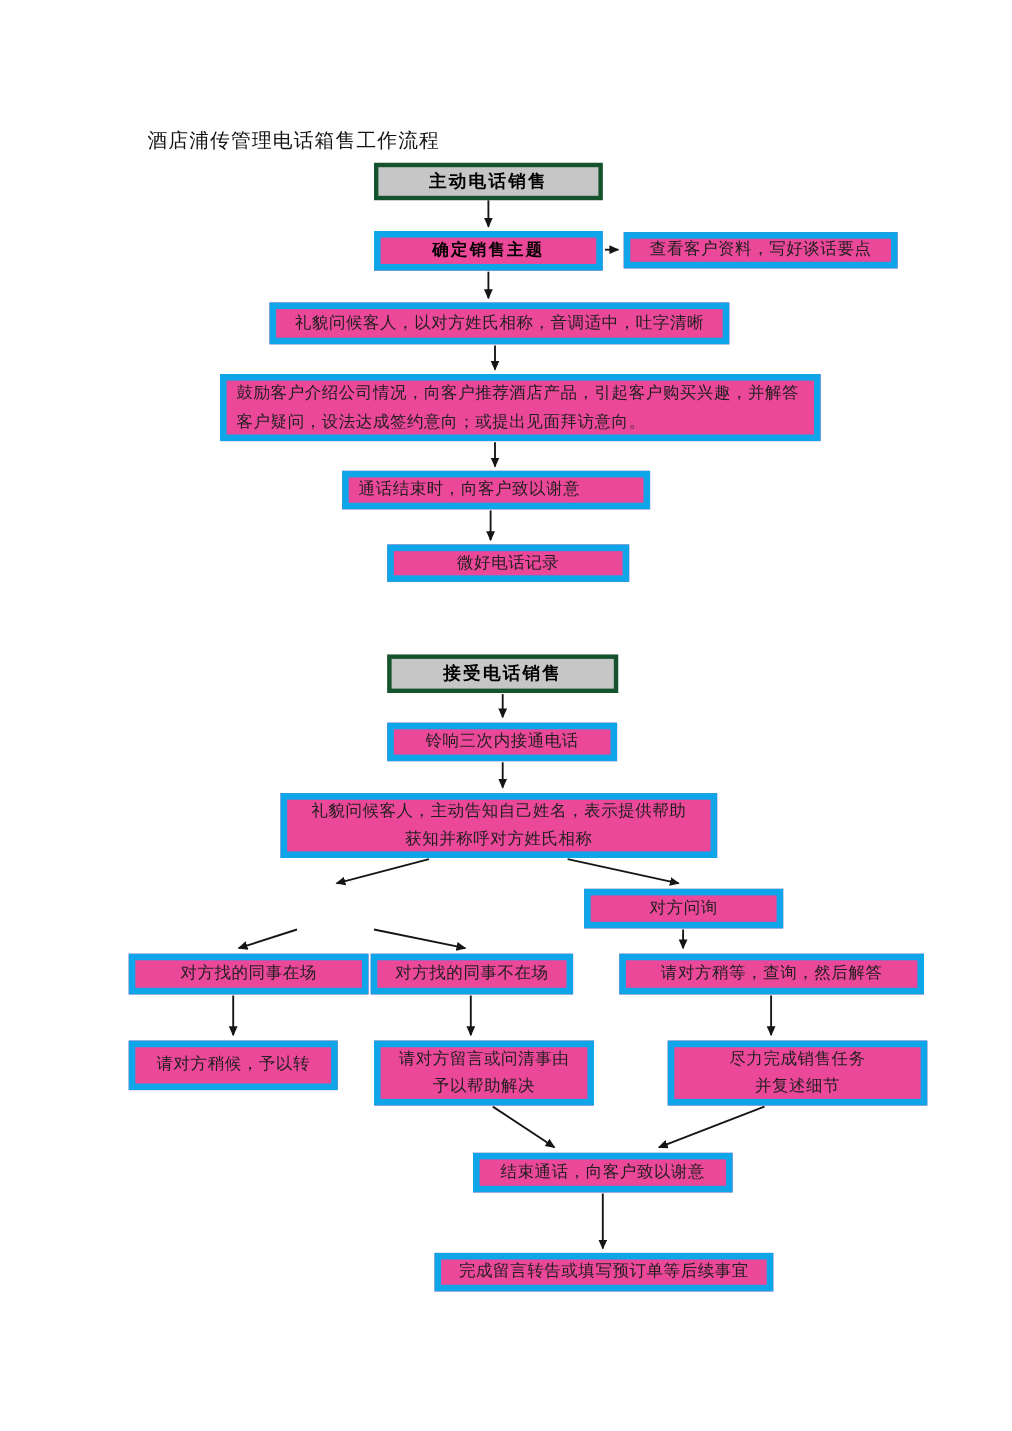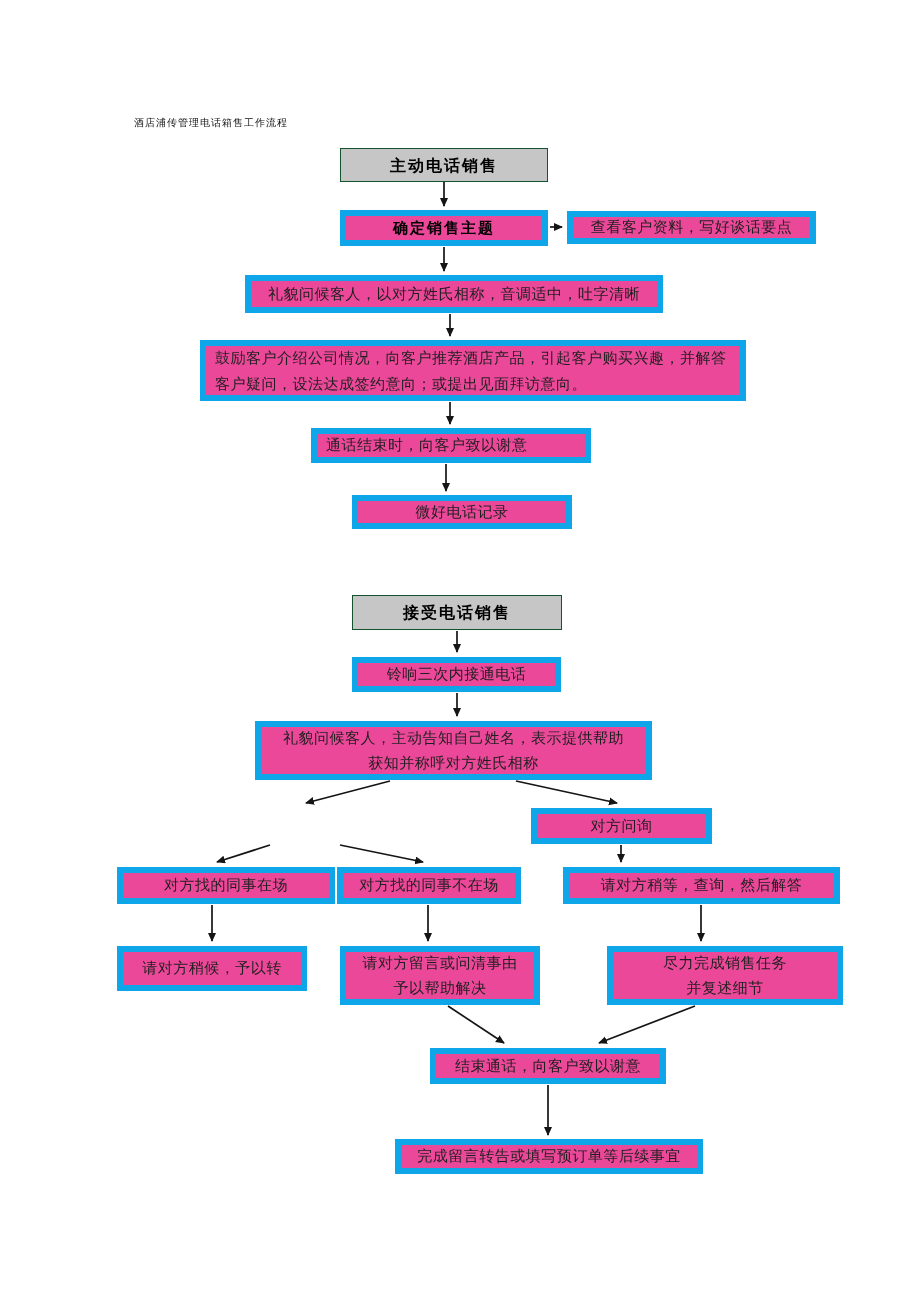--- a/index.html
+++ b/index.html
@@ -6,37 +6,37 @@
   .canvas{
     position:relative;
     width:920px;height:1301px;
     background:#ffffff;
     font-family:"Liberation Serif", serif;
     color:#1c1c1c;
     overflow:hidden;
   }
   .doc-title{
     position:absolute;left:134px;top:116px;
-    font-size:10px;letter-spacing:1px;color:#121212;
+    font-size:18px;letter-spacing:1px;color:#121212;
   }
   .box{
     position:absolute;
     box-sizing:border-box;
     background:#ec4899;
     border:6px solid #0ea5e9;
     display:flex;align-items:center;justify-content:center;
     font-size:15px;line-height:23px;
     text-align:center;
     white-space:pre-line;
     letter-spacing:0.5px;
     color:#1f1f1f;
   }
   .hdr{
     background:#c6c6c6;
-    border:1px solid #14532d;
+    border:4px solid #14532d;
     font-weight:bold;
     font-size:16px;
     letter-spacing:2px;
     color:#000;
   }
   .bold{font-weight:bold;letter-spacing:2px;color:#000;}
   .ta-left{justify-content:flex-start;text-align:left;padding:3px 9px;}
   .arrow-layer{position:absolute;left:0;top:0;}
 </style>
 </head>

